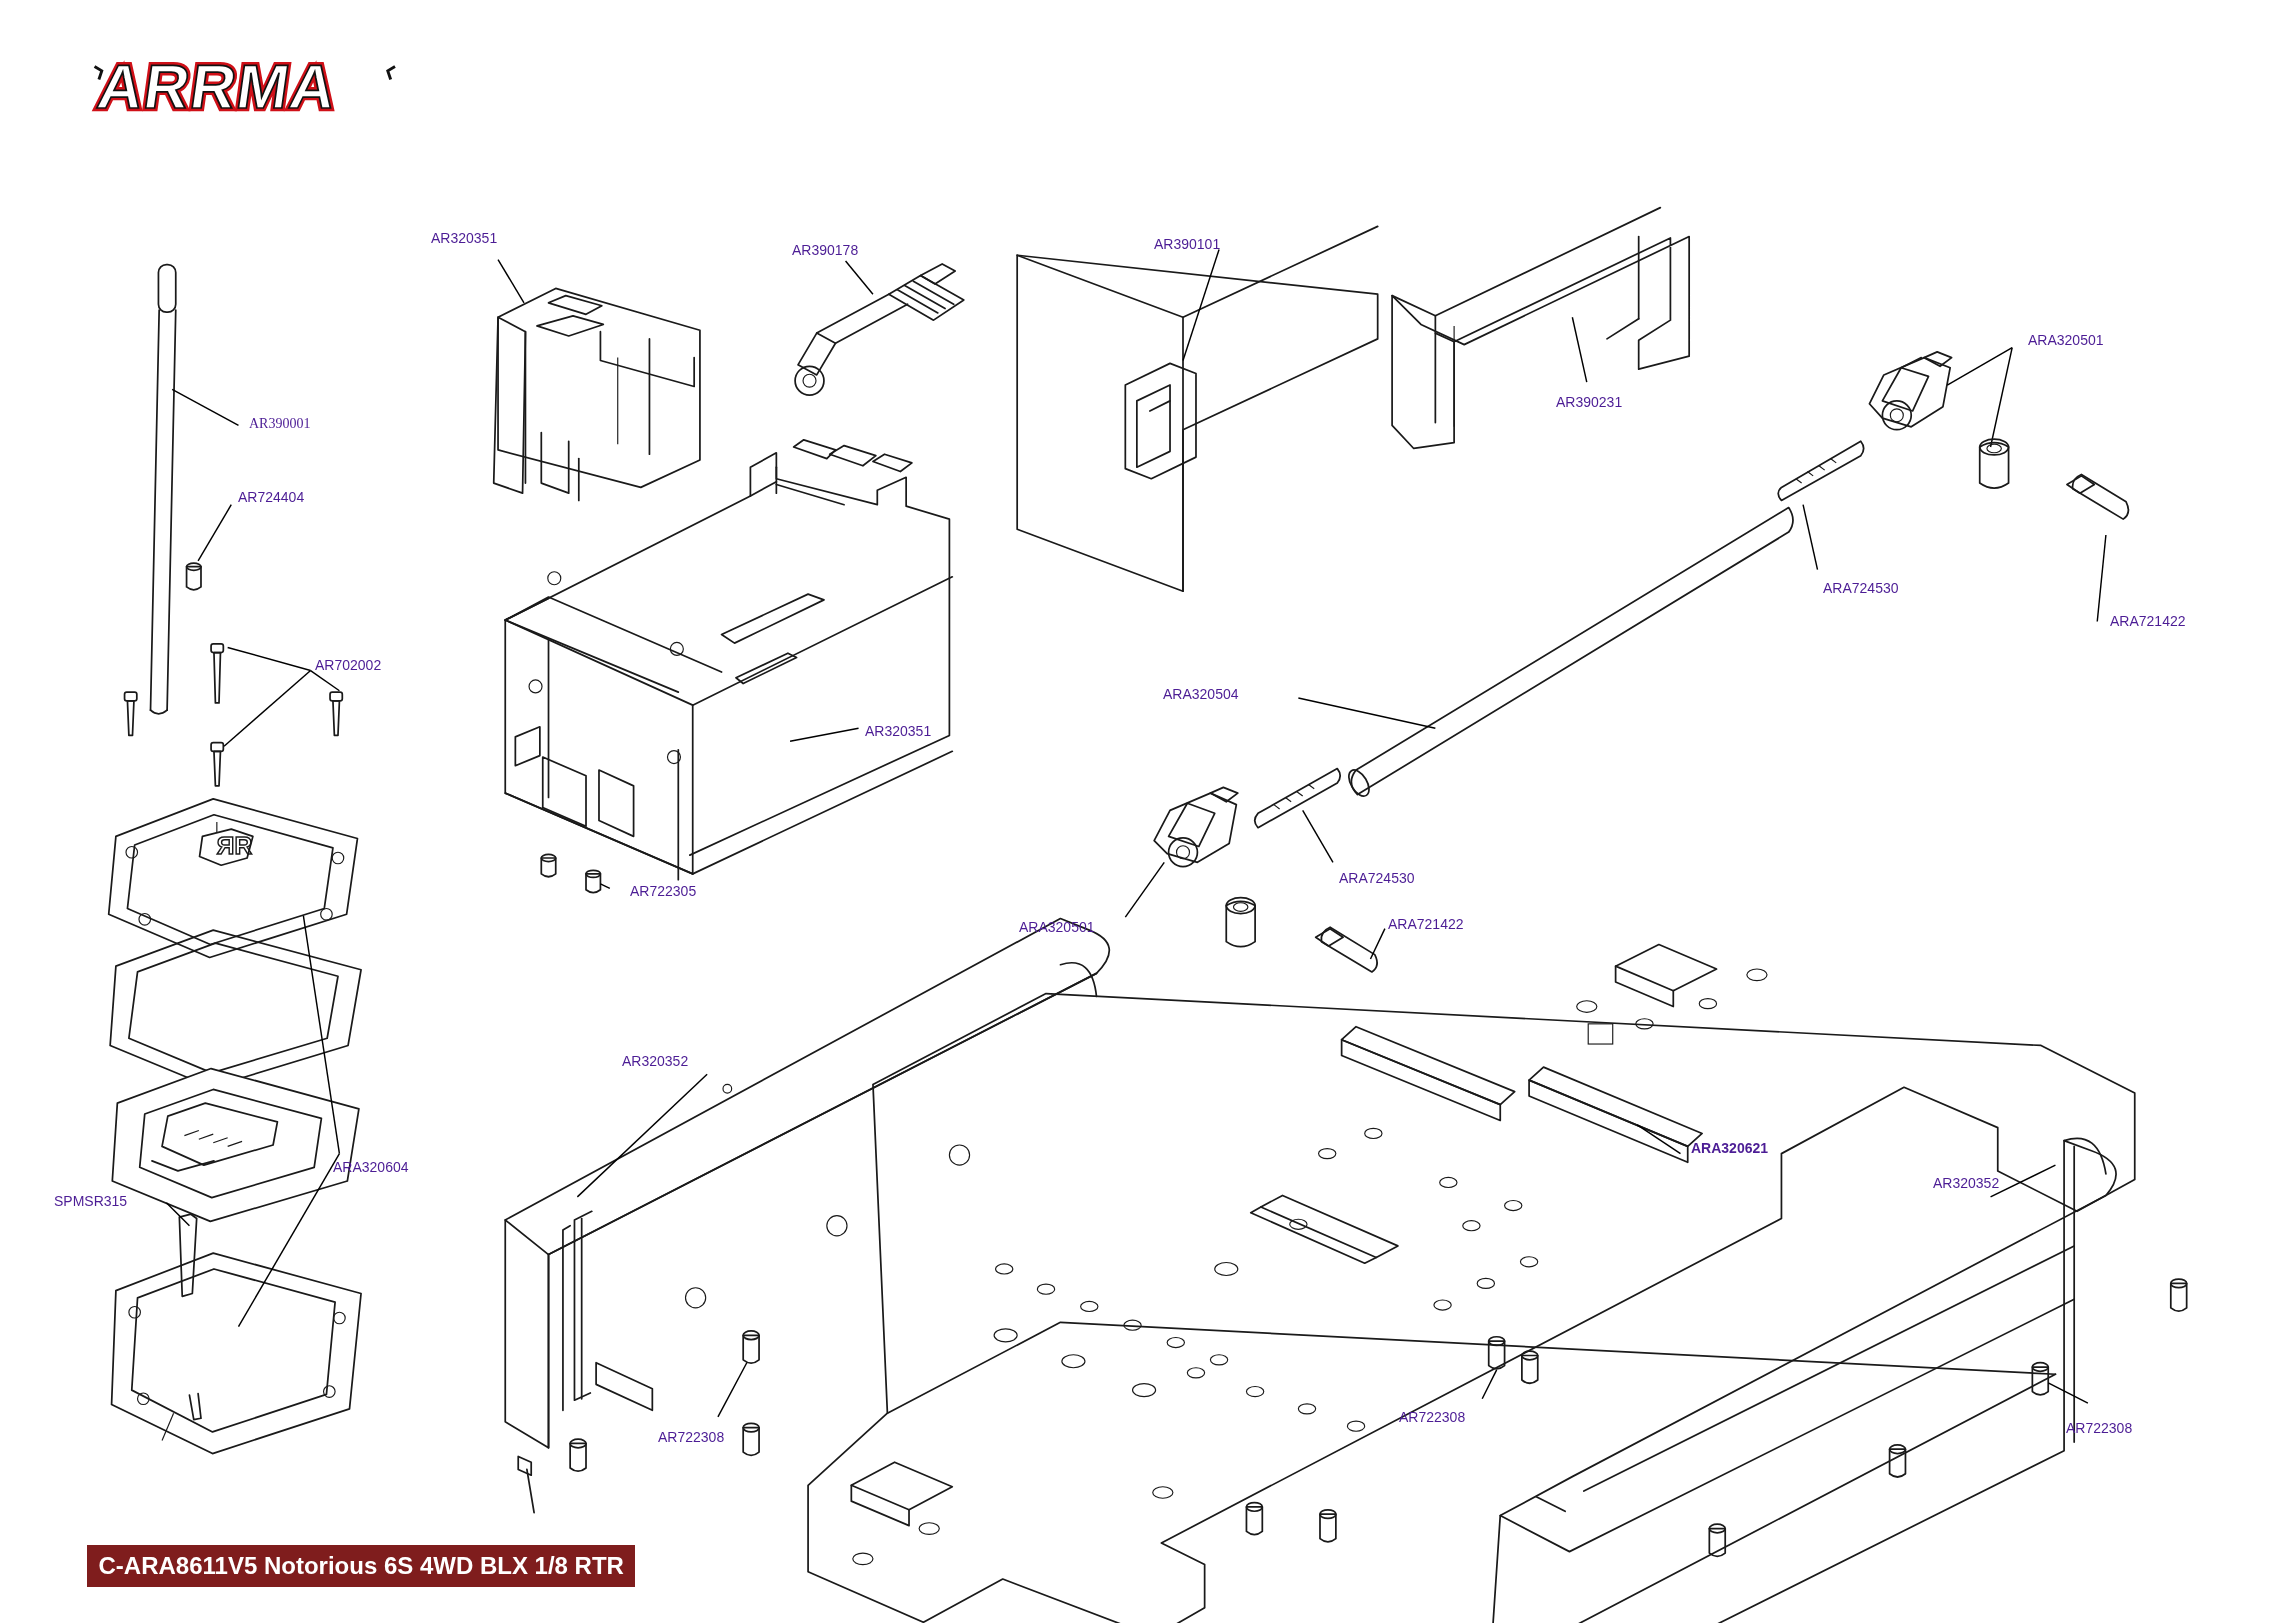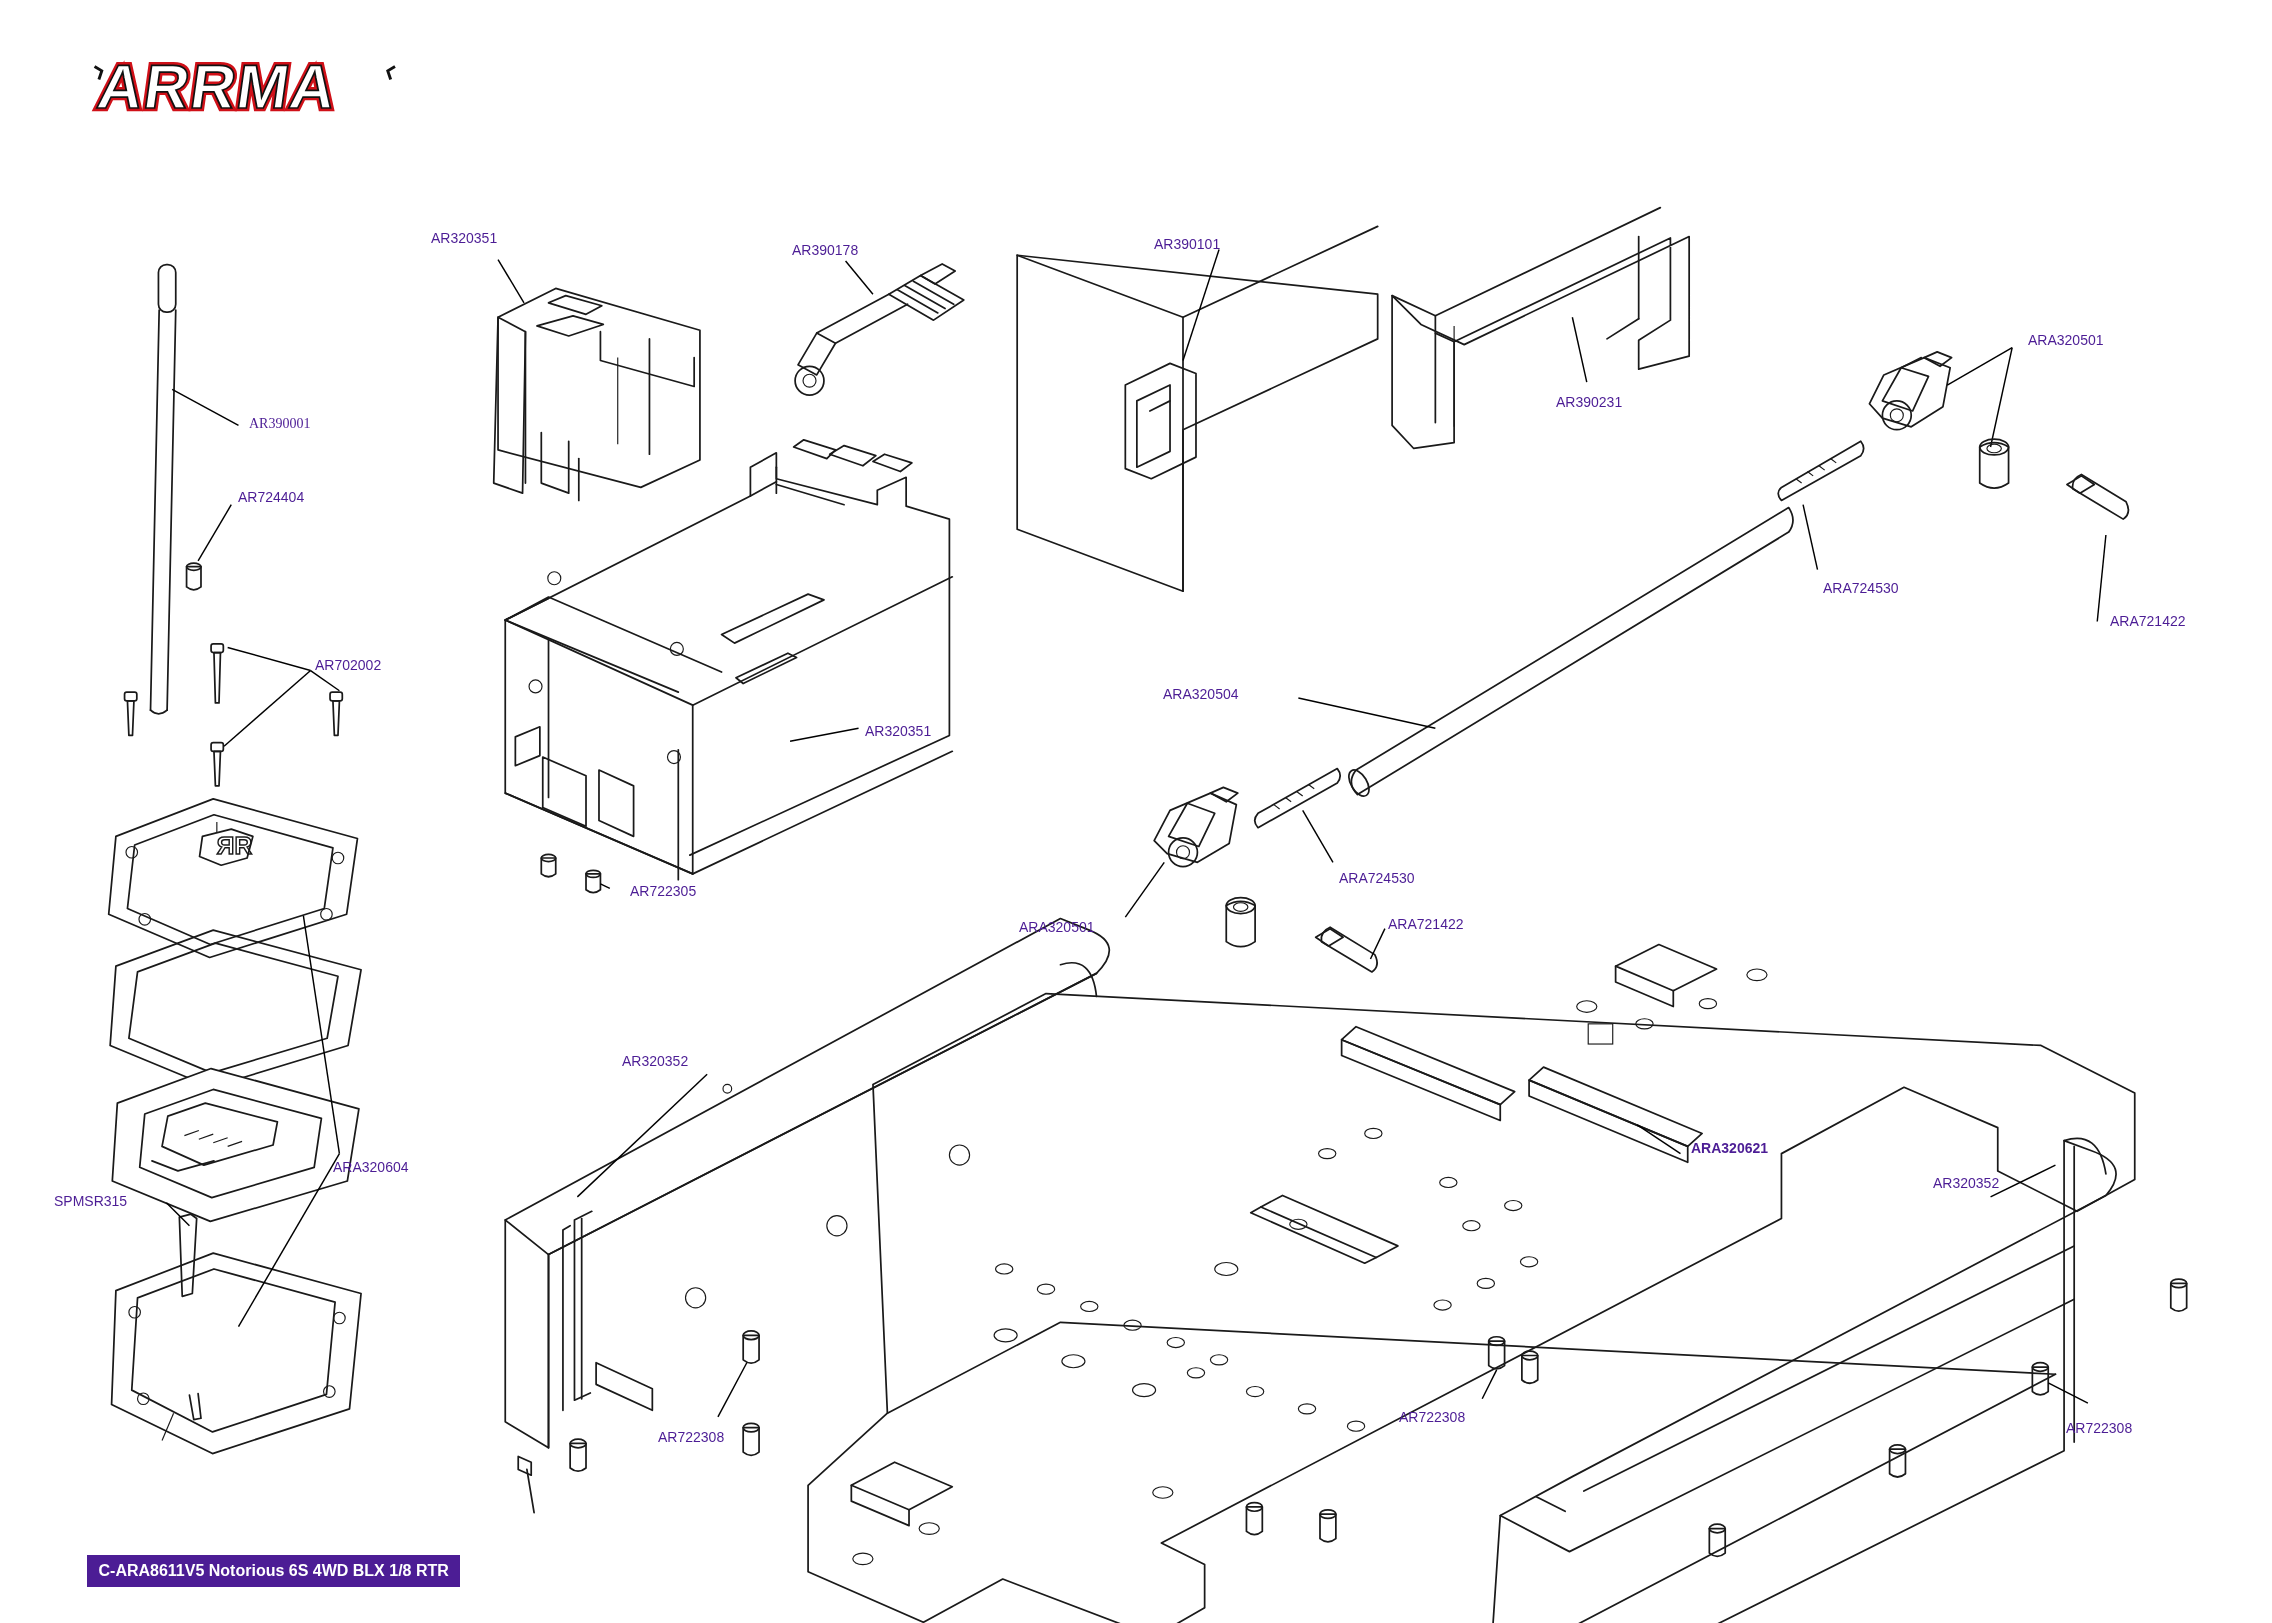--- a/index.html
+++ b/index.html
@@ -28,23 +28,23 @@
     font-weight: bold;
     letter-spacing: 0.4px;
     color: #000;
     background: #fff;
   }
   
   #footer-box {
     position: absolute;
     left: 87px;
     bottom: 36px;
-    background: #4c1d95;
+    background: #7f1d1d;
     color: #fff;
-    font-size: 16px;
+    font-size: 24px;
     font-weight: bold;
     padding: 6.5px 11.5px 7.2px 11.5px;
     white-space: nowrap;
   }
   
   #logo {
     position: absolute;
     left: 83px;
     top: 52px;
     width: 325px;

